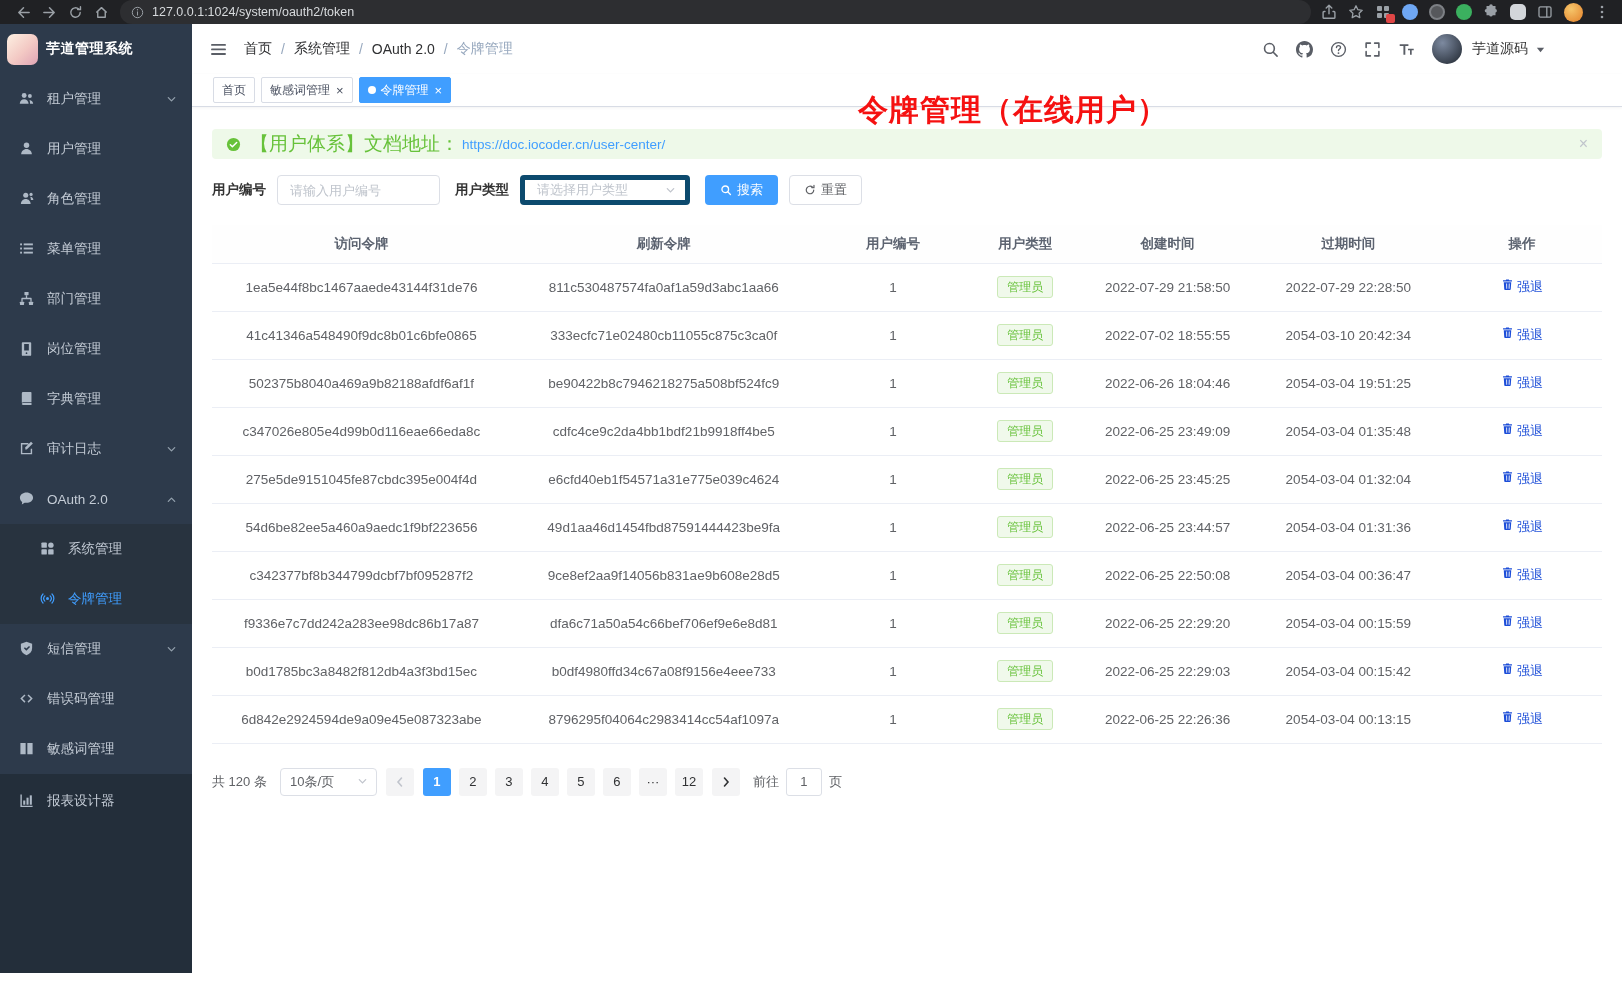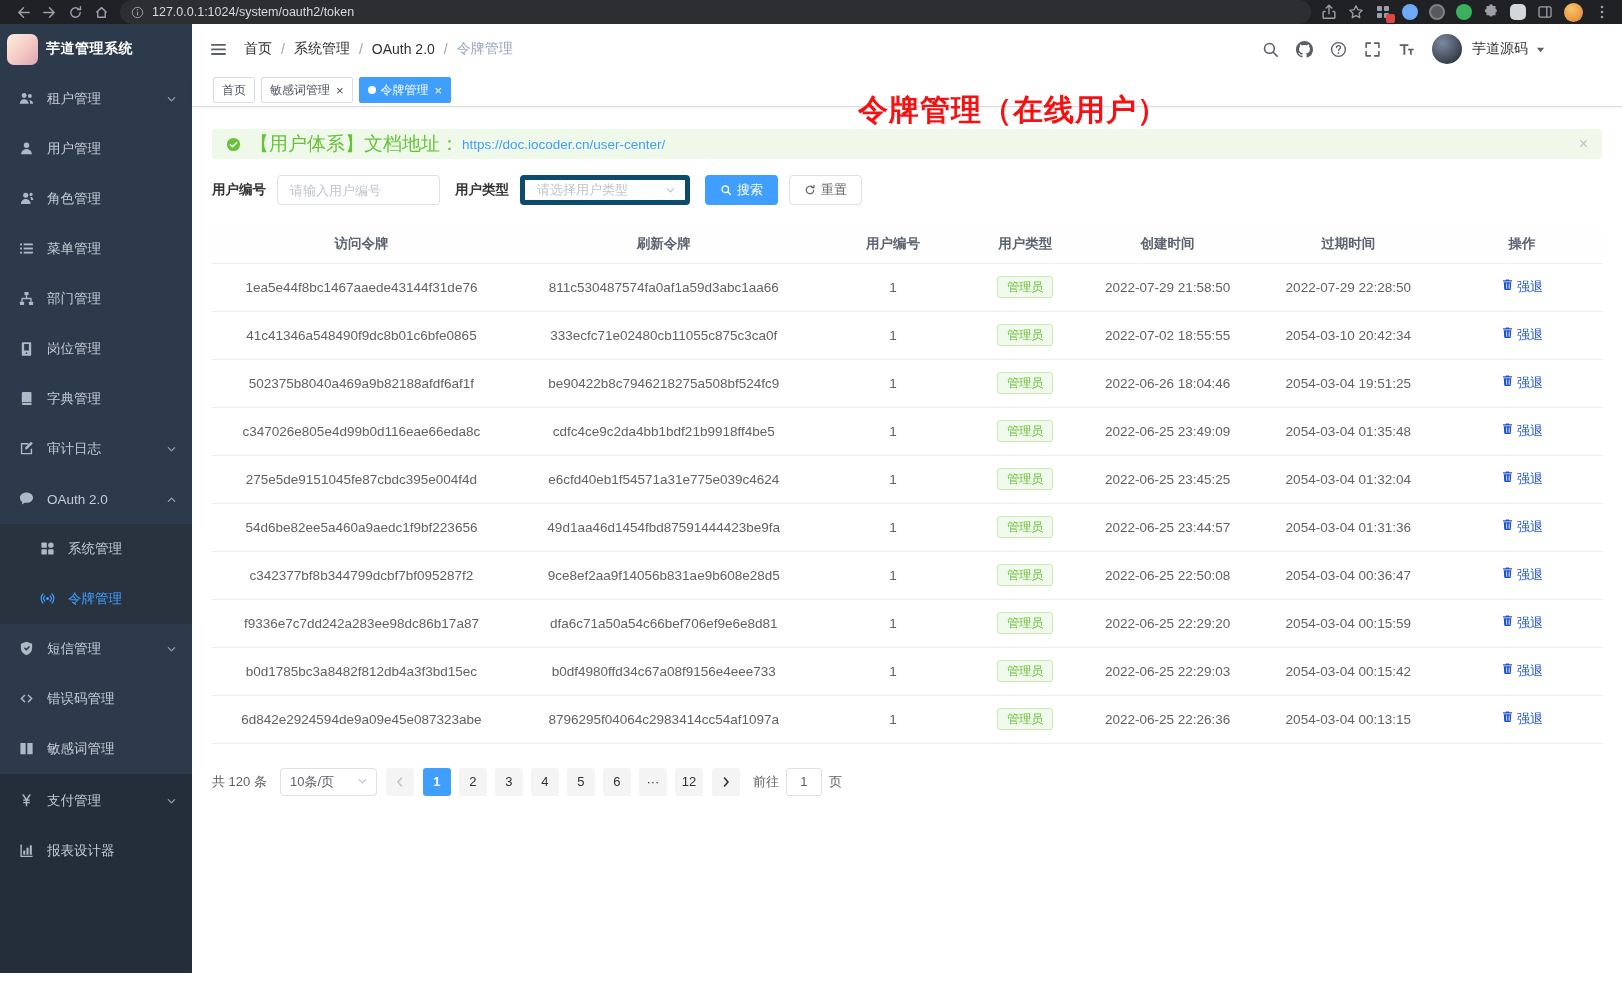--- a/index.html
+++ b/index.html
@@ -350,33 +350,20 @@
                 <path d="M1.5 2h5.6v12H1.5zM8.9 2h5.6v12H8.9z"></path>
               </svg>
             </span>
             <span class="mi-label">敏感词管理</span>
           </div>
         </nav>
       <nav class="menu-bottom">
           <div class="menu-item">
             <span class="mi-ico">
               <svg viewBox="0 0 16 16" fill="currentColor">
-                <path d="M3.2 1.5h2L8 6.1l2.8-4.6h2L9.3 7h2.2v1.3H8.8v1.4h2.7V11H8.8v3H7.2v-3H4.5V9.7h2.7V8.3H4.5V7h2.2z"></path>
-              </svg>
-            </span>
-            <span class="mi-label">支付管理</span>
-            <span class="chev ">
-              <svg viewBox="0 0 12 12" fill="none" stroke="currentColor" stroke-width="1.4" stroke-linecap="round" stroke-linejoin="round">
-                <path d="M2.5 4l3.5 3.5L9.5 4"></path>
-              </svg>
-            </span>
-          </div>
-          <div class="menu-item">
-            <span class="mi-ico">
-              <svg viewBox="0 0 16 16" fill="currentColor">
                 <path d="M1.5 1.5H3v12h11.5V15H1.5z"></path>
                 <rect x="4.5" y="8" width="2.2" height="4.5"></rect>
                 <rect x="8" y="5" width="2.2" height="7.5"></rect>
                 <rect x="11.5" y="2.5" width="2.2" height="10"></rect>
               </svg>
             </span>
             <span class="mi-label">报表设计器</span>
           </div>
         </nav>
     </div>

